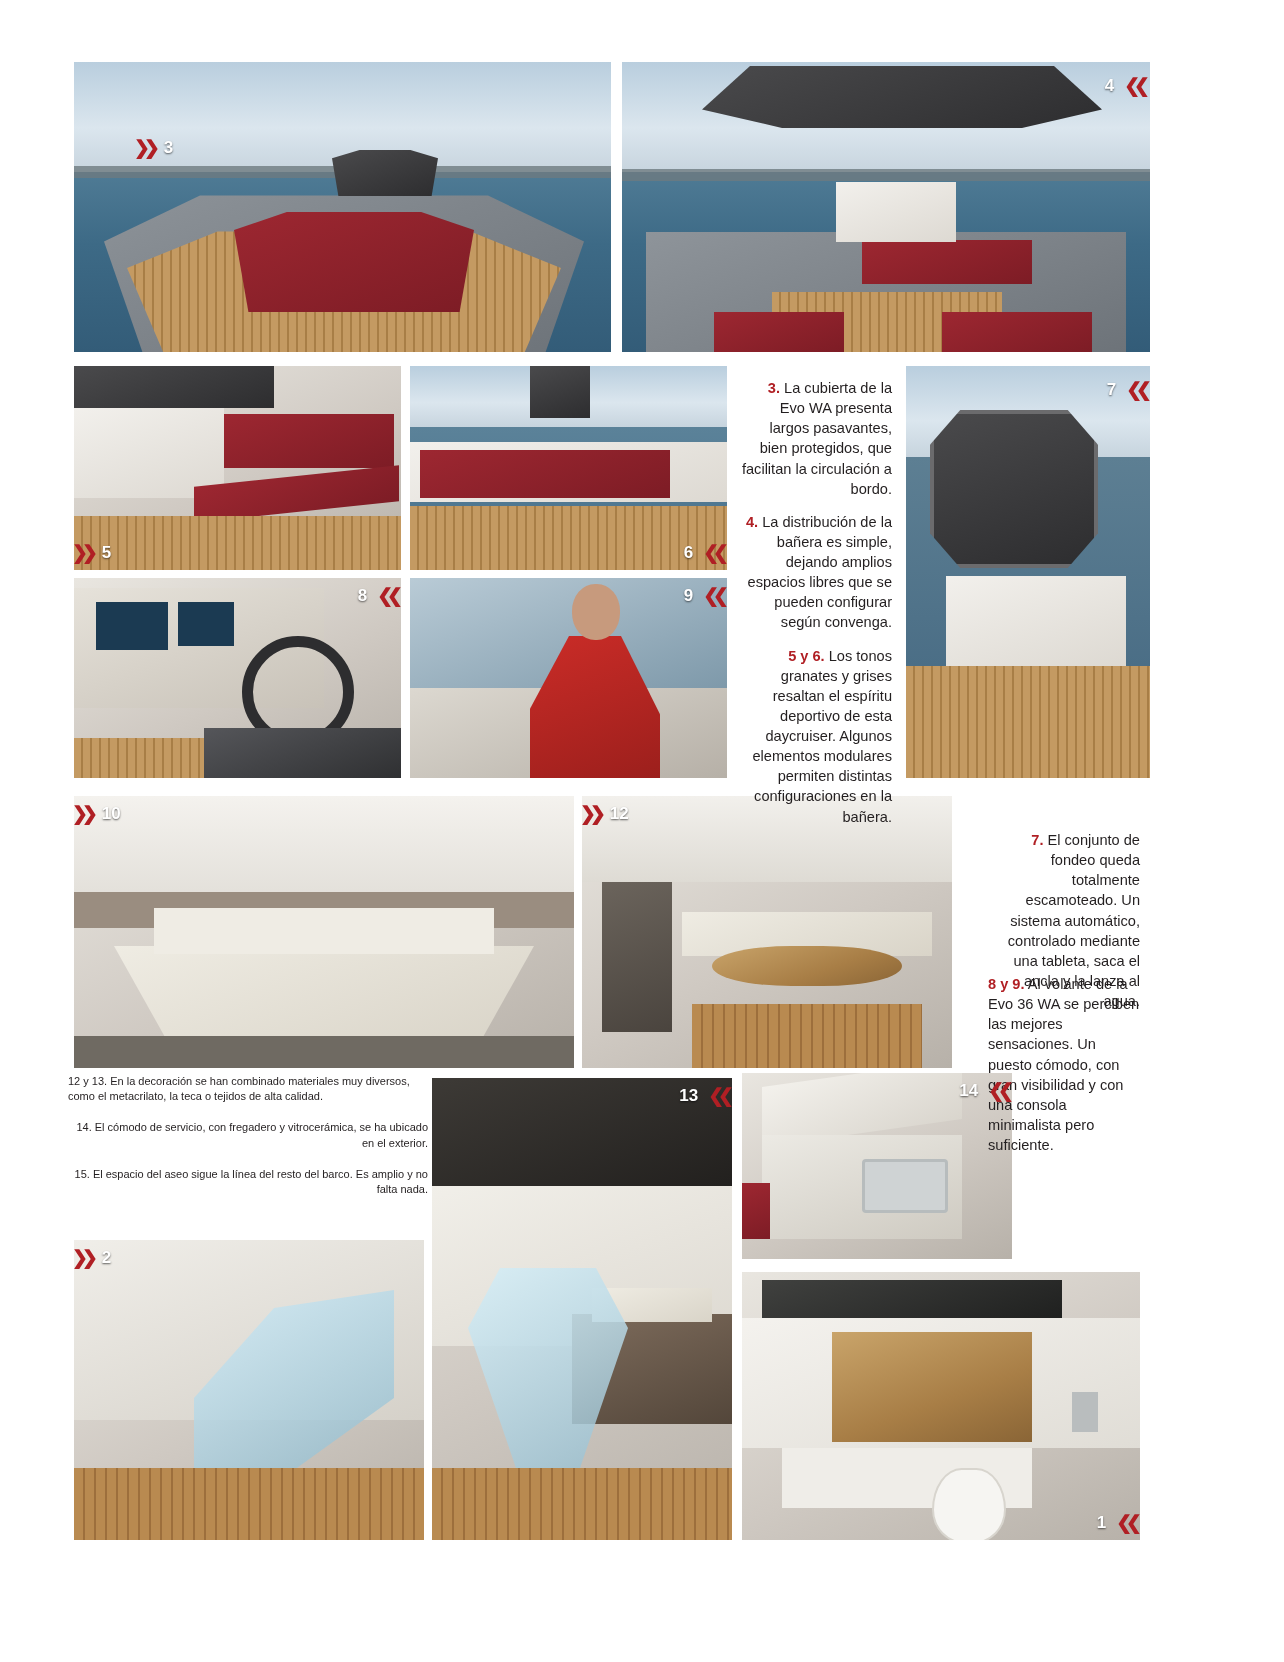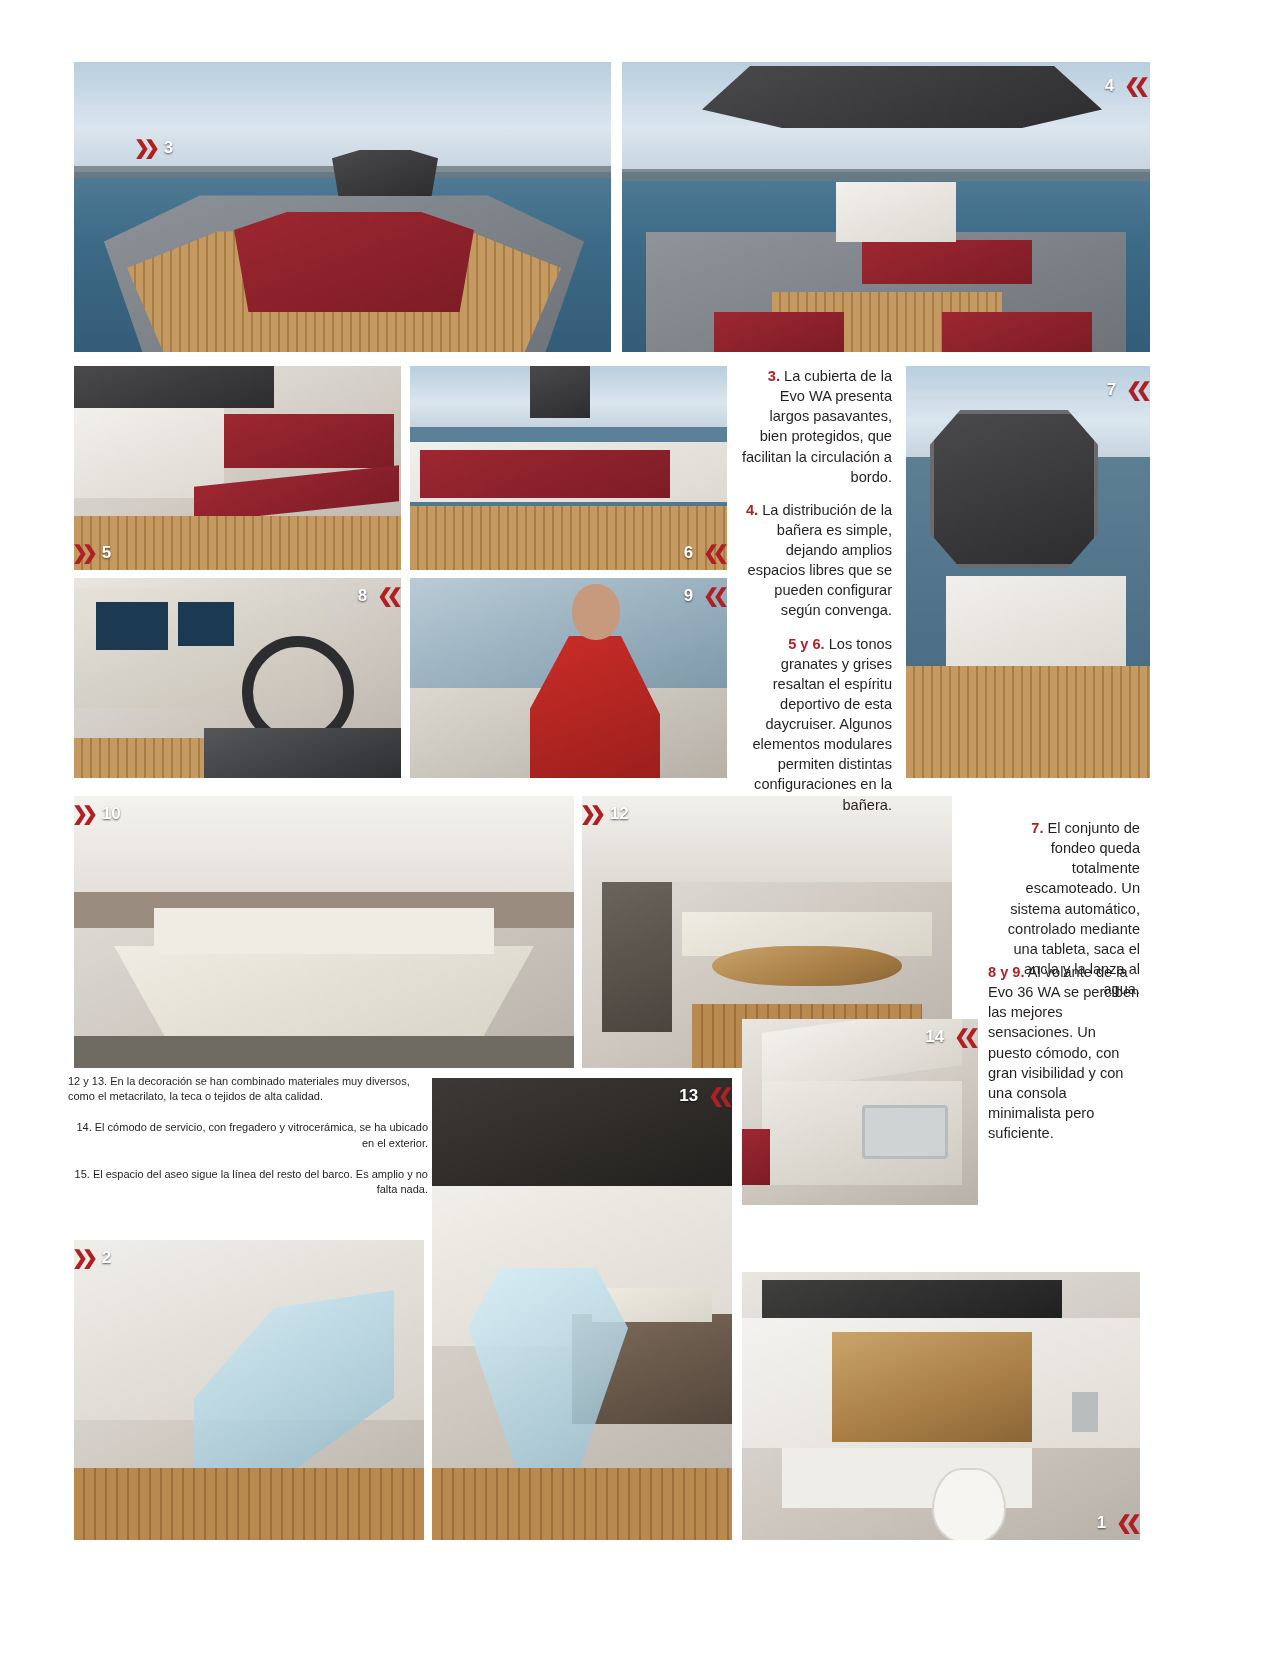--- a/index.html
+++ b/index.html
@@ -76,21 +76,21 @@
   .badge.left .num { margin-left: 7px; }
   .badge.right .num { margin-right: 7px; }
 
   
   .textcol {
     position: absolute;
     font-size: 14.6px;
     line-height: 1.38;
     color: #231f20;
   }
-  .textcol p { margin: 0 0 13px 0; }
+  .textcol p { margin: 12px 0 13px 0; }
   .textcol .lead { color: #b01f24; font-weight: bold; }
   .ta-right { text-align: right; }
   .ta-left { text-align: left; }
 
   
   .capblock {
     position: absolute;
     font-size: 11px;
     line-height: 1.38;
   }
@@ -249,21 +249,21 @@
     <div style="position:absolute; left:140px; top:236px; width:160px; height:110px; background:linear-gradient(160deg,#7e6c5c,#53463a);"></div>
     <div class="cushion-cream" style="left:160px; top:210px; width:120px; height:34px;"></div>
     <div style="position:absolute; left:36px; top:190px; width:160px; height:200px; background:linear-gradient(150deg, rgba(215,238,246,.92), rgba(150,190,208,.8)); clip-path:polygon(20% 0,80% 0,100% 30%,70% 100%,30% 100%,0 30%);"></div>
     <div class="wood-floor" style="left:0; top:390px; width:300px; height:72px;"></div>
     <div class="badge right" style="right:4px; top:8px;">
       <span class="num">13</span>
       <span class="chev">❮❮</span>
     </div>
   </div>
 
-  <div class="photo int-white" style="left:742px; top:1019px; width:236px; height:186px;">
+  <div class="photo int-white" style="left:742px; top:1073px; width:270px; height:186px;">
     <div class="panel-light" style="left:20px; top:0; width:200px; height:60px; background:linear-gradient(160deg,#f3f1ec,#d9d5cd); transform:skewY(-8deg);"></div>
     <div class="panel-light" style="left:20px; top:62px; width:200px; height:104px; background:linear-gradient(160deg,#eceae4,#cecac1);"></div>
     <div style="position:absolute; left:120px; top:86px; width:80px; height:48px; background:#cfd3d4; border:3px solid #b7bcbd; border-radius:4px;"></div>
     <div class="cushion-red" style="left:0; top:110px; width:28px; height:56px;"></div>
     <div class="badge right" style="right:4px; top:8px;">
       <span class="num">14</span>
       <span class="chev">❮❮</span>
     </div>
   </div>
 

